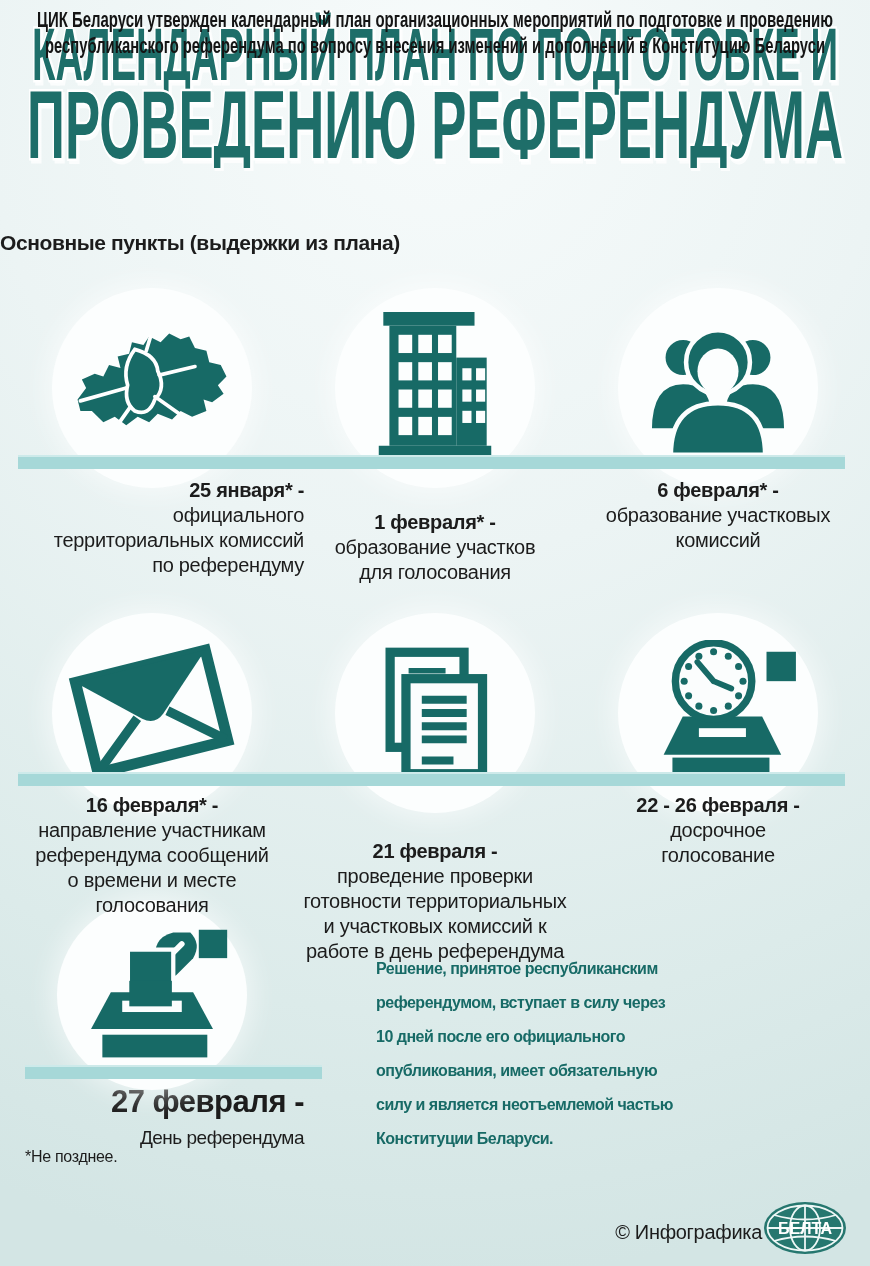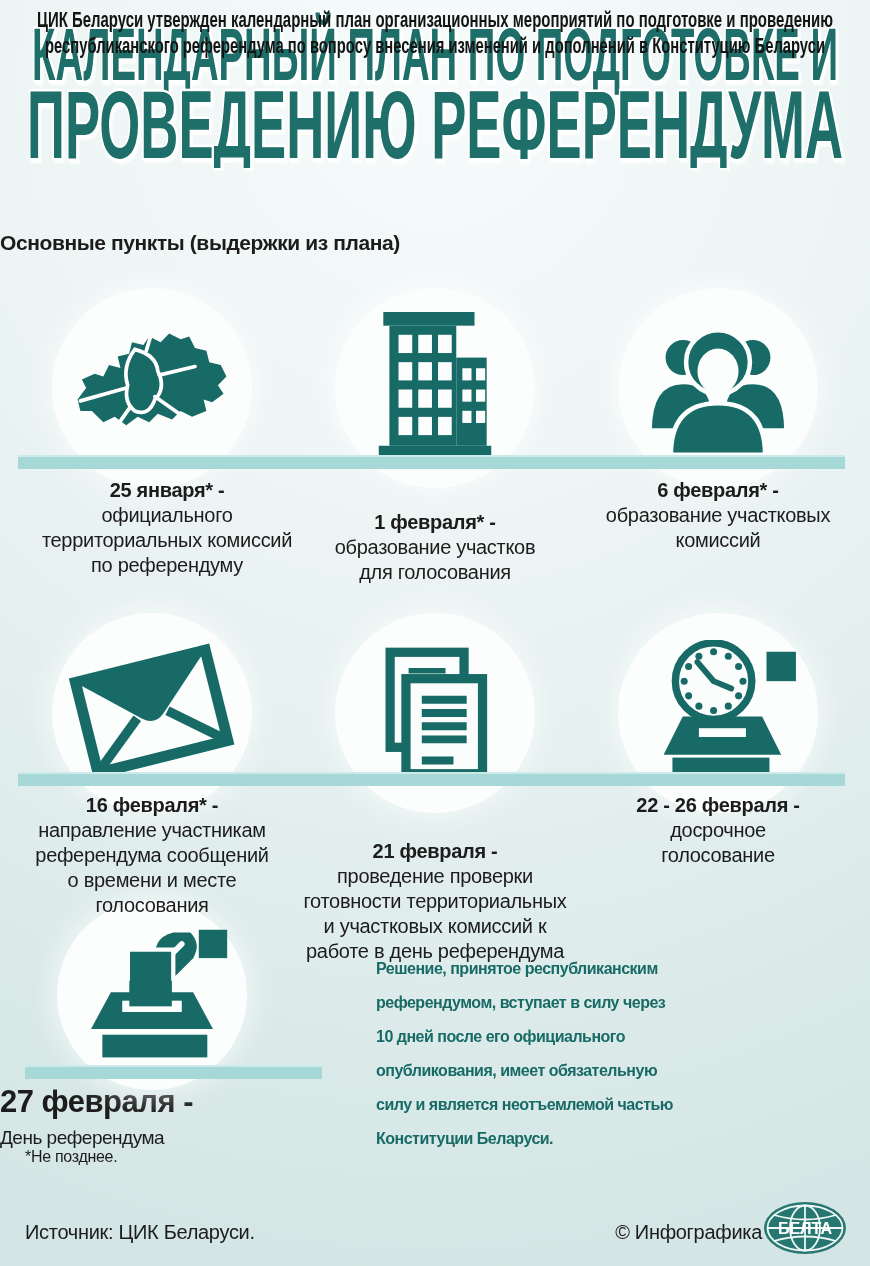--- a/index.html
+++ b/index.html
@@ -19,21 +19,21 @@
   .subtitle-line{fill:#141414;font-weight:bold;}
   .section-header{left:0;top:231px;width:870px;font-size:21px;font-weight:bold;letter-spacing:-0.4px;}
   
   .circle{width:200px;height:200px;border-radius:50%;background:#fcfefe;
           box-shadow:0 0 26px 6px rgba(255,255,255,.55);
           display:flex;align-items:center;justify-content:center;z-index:1;}
   .bar{left:18px;width:827px;height:12px;background:#a6d8d8;border-top:2px solid #cdeaea;z-index:2;}
   .caption{width:290px;text-align:center;font-size:20px;line-height:25px;letter-spacing:-0.3px;z-index:3;}
   .caption .date{font-weight:bold;}
   
-  .final-caption{width:304px;text-align:left;}
+  .final-caption{width:304px;text-align:right;}
   .final-caption .date{font-size:31px;font-weight:bold;line-height:36px;letter-spacing:-0.5px;}
   .final-caption .label{font-size:19px;line-height:36px;letter-spacing:-0.5px;}
   .highlight{left:376px;top:952px;width:486px;color:#176a66;font-weight:bold;
              font-size:16px;line-height:34px;letter-spacing:-0.5px;white-space:nowrap;}
   
   .footnote{left:25px;top:1148px;font-size:16px;letter-spacing:-0.3px;}
   .source{left:25px;top:1221px;font-size:20px;letter-spacing:-0.3px;}
   .credit{right:108px;top:1221px;font-size:20px;letter-spacing:-0.3px;}
   .logo-svg{left:762px;top:1200px;}
   .icon{display:block;}
@@ -109,21 +109,21 @@
         <path d="M5,78 Q5,46 27,46 Q43,46 46,60 L46,78 Z"></path>
         <circle cx="73" cy="30" r="13"></circle>
         <path d="M95,78 Q95,46 73,46 Q57,46 54,60 L54,78 Z"></path>
         <circle cx="50" cy="33" r="21"></circle>
       </g>
       <ellipse cx="50" cy="39" rx="13.5" ry="15" fill="#fcfefe"></ellipse>
       <path d="M19,94 Q19,60 50,60 Q81,60 81,94 Z" fill="#176a66" stroke="#fcfefe" stroke-width="3"></path>
     </svg>
   </div>
 
-  <div class="abs caption" style="left:22px;top:478px;">
+  <div class="abs caption" style="left:14px;top:478px;text-align:right;">
     <div class="date">25 января* -</div>
     <div>официального</div>
     <div>территориальных комиссий</div>
     <div>по референдуму</div>
   </div>
   <div class="abs caption" style="left:290px;top:478px;margin-top:32px;">
     <div class="date">1 февраля* -</div>
     <div>образование участков</div>
     <div>для голосования</div>
   </div>
@@ -228,21 +228,20 @@
   <div class="abs highlight">
     <div>Решение, принятое республиканским</div>
     <div>референдумом, вступает в силу через</div>
     <div>10 дней после его официального</div>
     <div>опубликования, имеет обязательную</div>
     <div>силу и является неотъемлемой частью</div>
     <div>Конституции Беларуси.</div>
   </div>
 
   <div class="abs footnote">*Не позднее.</div>
-  <div class="abs source">Источник: ЦИК Беларуси.</div>
   <div class="abs credit">© Инфографика</div>
 
   <svg class="abs logo-svg" width="86" height="56" viewBox="0 0 86 56">
     <ellipse cx="43" cy="28" rx="41" ry="26" fill="#26776f"></ellipse>
     <g stroke="#eef7f6" stroke-width="1.8" fill="none">
       <ellipse cx="43" cy="28" rx="37.5" ry="22.5"></ellipse>
       <ellipse cx="43" cy="28" rx="15" ry="22.5"></ellipse>
       <line x1="43" y1="5.5" x2="43" y2="50.5"></line>
       <line x1="5.5" y1="28" x2="80.5" y2="28"></line>
       <path d="M12,15 Q43,24 74,15"></path>

